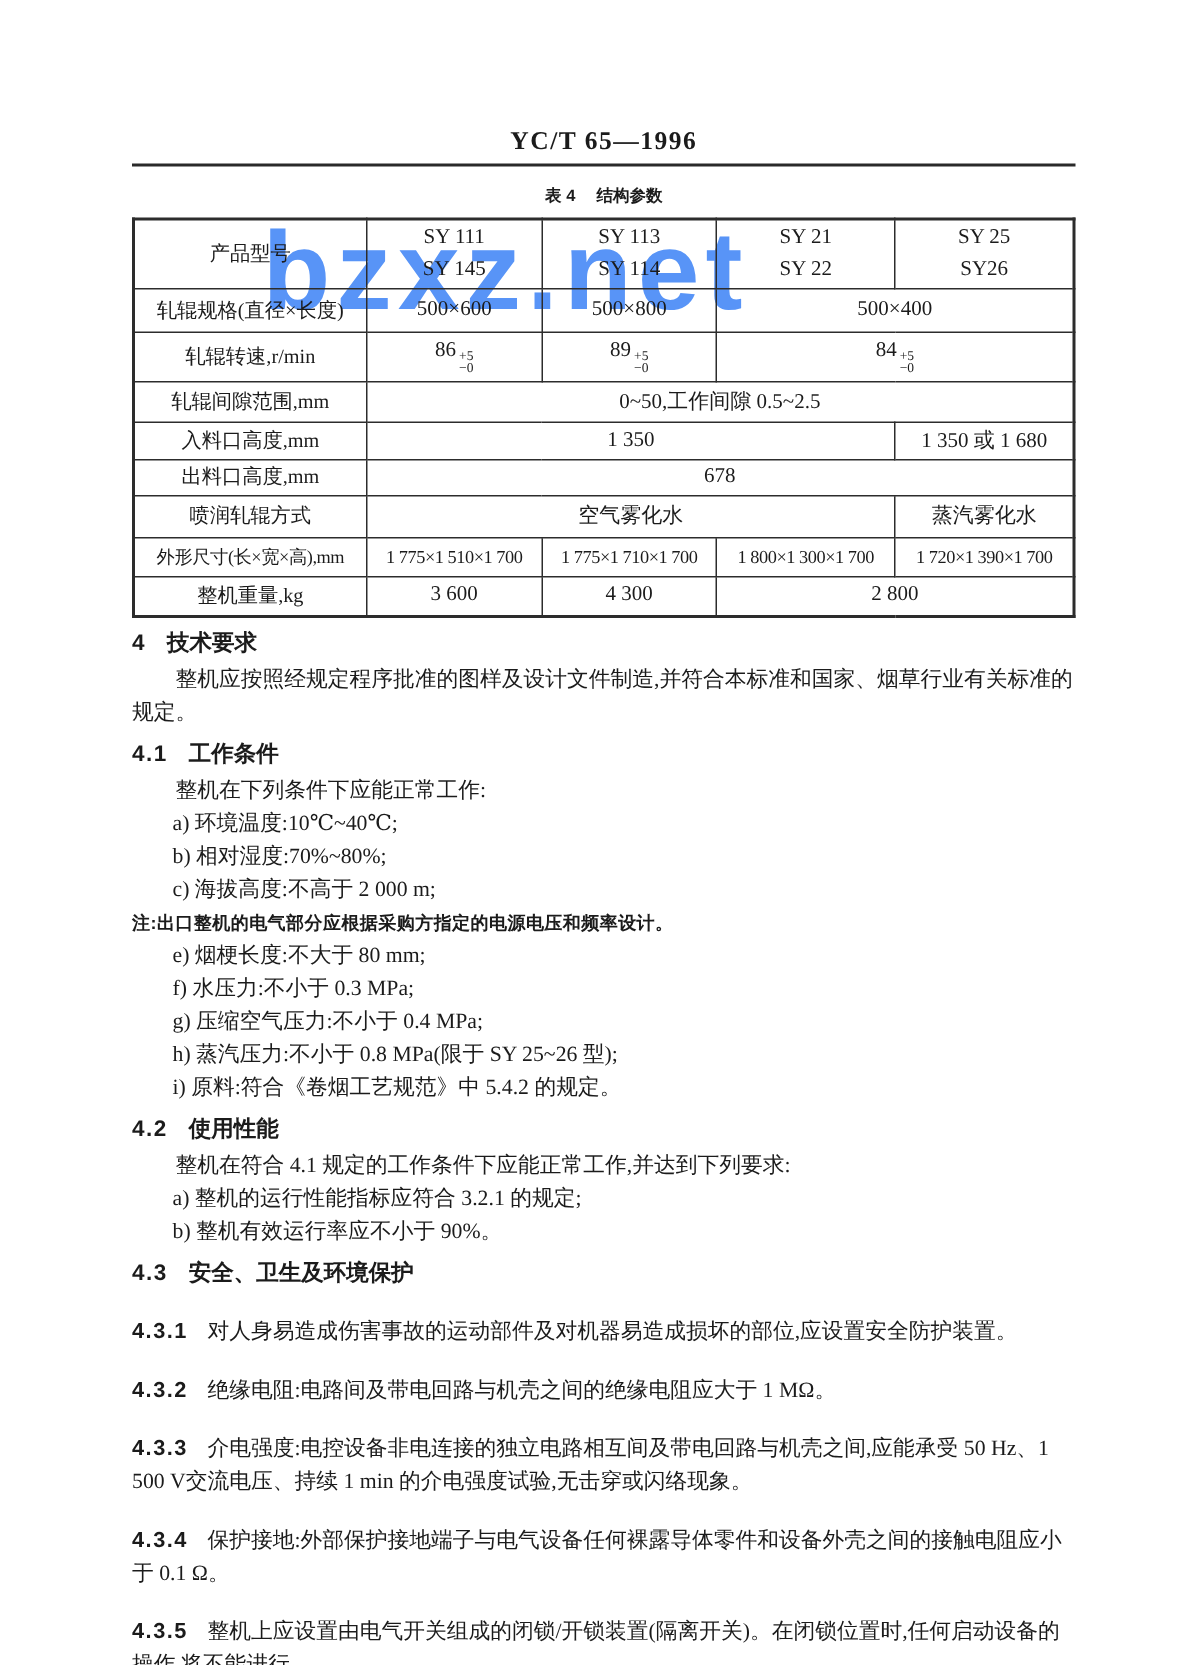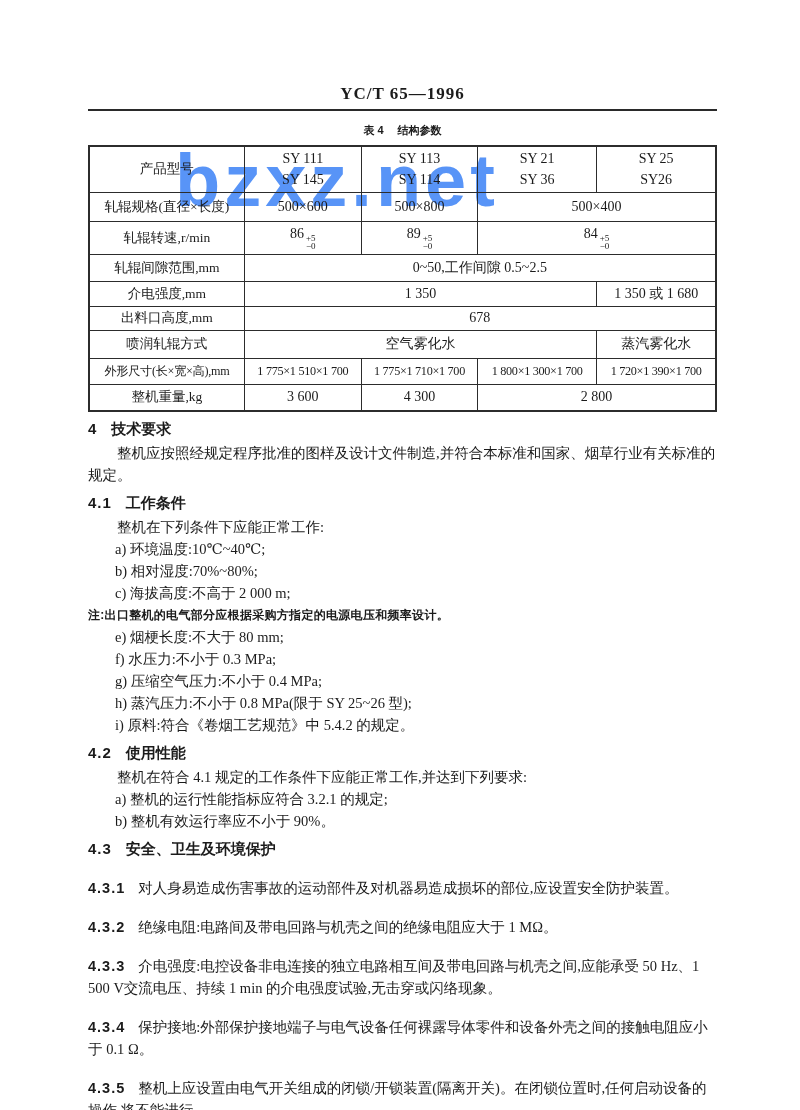--- a/index.html
+++ b/index.html
@@ -95,21 +95,21 @@
           <td>
             <div class="mline">SY 111</div>
               <div class="mline">SY 145</div>
           </td>
           <td>
             <div class="mline">SY 113</div>
               <div class="mline">SY 114</div>
           </td>
           <td>
             <div class="mline">SY 21</div>
-              <div class="mline">SY 36</div>
+              <div class="mline">SY 22</div>
           </td>
           <td>
             <div class="mline">SY 25</div>
               <div class="mline">SY26</div>
           </td>
         </tr>
         <tr>
           <td class="rh2 lbl">轧辊规格(直径×长度)</td>
           <td>500×600</td>
           <td>500×800</td>
@@ -128,21 +128,21 @@
           <td colspan="2"><span>84</span><span class="tolwrap">
                 <span>+5</span>
                 <span>−0</span>
               </span></td>
         </tr>
         <tr>
           <td class="rh4 lbl">轧辊间隙范围,mm</td>
           <td colspan="4">0~50,工作间隙 0.5~2.5</td>
         </tr>
         <tr>
-          <td class="rh5 lbl">介电强度,mm</td>
+          <td class="rh5 lbl">入料口高度,mm</td>
           <td colspan="3">1 350</td>
           <td>1 350 或 1 680</td>
         </tr>
         <tr>
           <td class="rh6 lbl">出料口高度,mm</td>
           <td colspan="4">678</td>
         </tr>
         <tr>
           <td class="rh7 lbl">喷润轧辊方式</td>
           <td colspan="3">空气雾化水</td>

